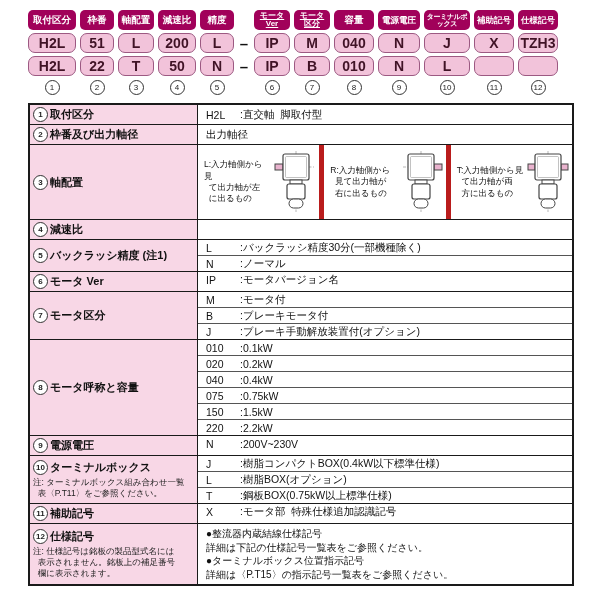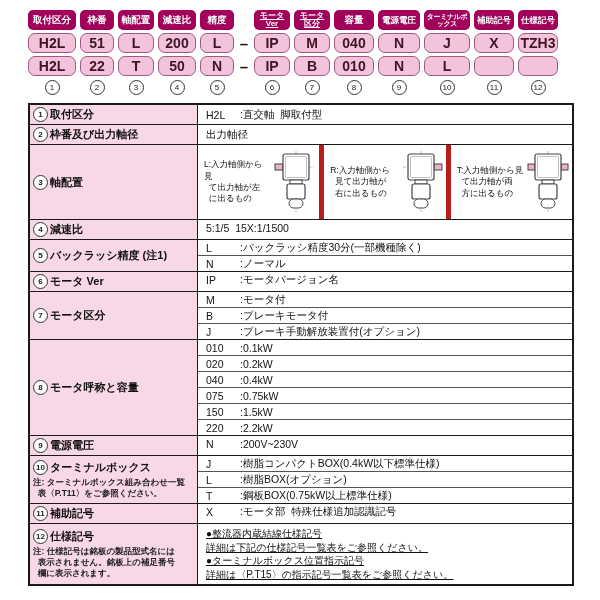--- a/index.html
+++ b/index.html
@@ -35,41 +35,41 @@
   .spec-table{width:546px;margin:8px 0 0 28px;border:2px solid #1a1a1a;box-sizing:border-box;background:#fff;}
   .trow{display:flex;border-top:1px solid #1a1a1a;}
   .trow:first-child{border-top:none;}
   .lc{
     flex:0 0 168px;width:168px;box-sizing:border-box;background:#F8D7E6;
     border-right:1.5px solid #1a1a1a;padding:2px 3px;
     display:flex;flex-direction:column;justify-content:center;
   }
   .lc-label{font-size:11px;font-weight:bold;color:#111;display:flex;align-items:center;gap:2px;}
   .lc-label .circ{margin-top:0;flex:0 0 13px;}
-  .lc-note{font-size:8.5px;font-weight:bold;color:#222;white-space:pre-wrap;line-height:1.3;margin-top:2px;}
+  .lc-note{font-size:8.5px;font-weight:normal;color:#222;white-space:pre-wrap;line-height:1.3;margin-top:2px;}
   .vc{flex:1;display:flex;flex-direction:column;background:#fff;}
   .vl{
     display:flex;align-items:center;height:15px;padding-left:8px;
     font-size:10.5px;color:#111;border-top:1px solid #555;white-space:pre;
   }
   .vl:first-child{border-top:none;}
   .vl.tall{height:19px;}
   .vkey{display:inline-block;min-width:34px;}
   
   .axis .vc{flex-direction:row;}
   .acell{
     flex:1;height:74px;box-sizing:border-box;border-left:5px solid #b91c1c;
     display:flex;align-items:center;justify-content:space-between;padding:4px 3px 4px 6px;
   }
   .acell:first-child{border-left:none;gap:9px;}
   .atext{font-size:8.5px;line-height:1.35;white-space:pre-wrap;color:#111;}
   .adiag svg{display:block;}
   
   .b12wrap{padding:3px 0;}
-  .b12{font-size:10px;line-height:13.5px;padding-left:8px;color:#111;white-space:pre;text-decoration:underline;}
+  .b12{font-size:10px;line-height:13.5px;padding-left:8px;color:#111;white-space:pre;}
   .b12.indent{padding-left:8px;}
 </style>
 </head>
 <body>
 
 <div class="code-area">
 
   <div class="ccol" style="width:48px">
     <div class="hbadge">取付区分</div>
     <div class="pill">H2L</div>
@@ -253,23 +253,20 @@
     </div>
   </div>
 
   <div class="trow">
     <div class="lc">
       <div class="lc-label">
           <span class="circ">4</span>
           <span>減速比</span>
         </div>
     </div>
-    <div class="vc">
-      <div class="vl"><span>5:1/5  15X:1/1500</span></div>
-    </div>
   </div>
 
   <div class="trow">
     <div class="lc">
       <div class="lc-label">
           <span class="circ">5</span>
           <span>バックラッシ精度 (注1)</span>
         </div>
     </div>
     <div class="vc">

